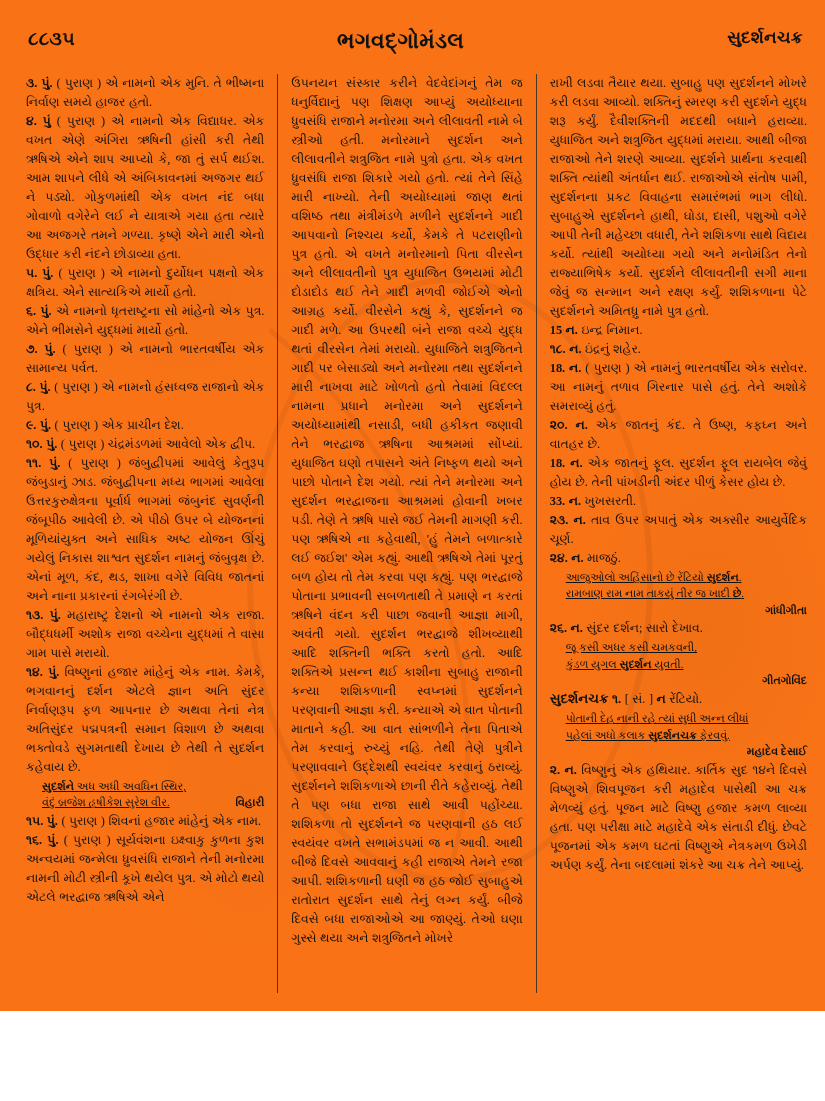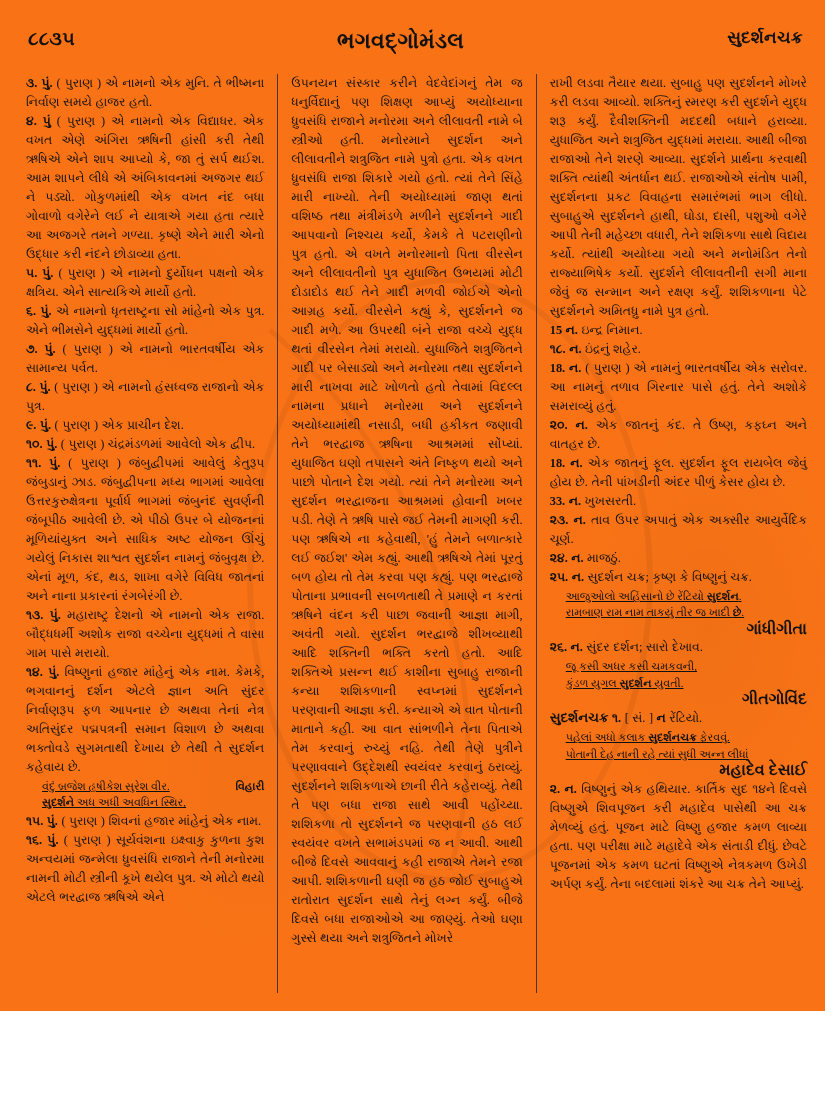--- a/index.html
+++ b/index.html
@@ -111,21 +111,21 @@
   .quote .lead { font-weight: bold; }
   .quote-line {
     display: block;
     white-space: nowrap;
     text-decoration: underline;
   }
   .attrib {
     display: block;
     text-align: right;
     font-weight: bold;
-    font-size: 16px;
+    font-size: 11px;
     line-height: 16.4px;
   }
   .attrib-inline {
     float: right;
     font-weight: bold;
   }
   .clear { clear: both; }
 </style>
 </head>
 <body>
@@ -152,60 +152,59 @@
         <p class="blk"><span class="num">૫.</span> <span class="abbr">પું.</span> <span>( પુરાણ ) એ નામનો દુર્યોધન પક્ષનો એક ક્ષત્રિય. એને સાત્યકિએ માર્યો હતો.</span></p>
         <p class="blk"><span class="num">૬.</span> <span class="abbr">પું.</span> <span>એ નામનો ધૃતરાષ્ટ્રના સો માંહેનો એક પુત્ર. એને ભીમસેને યુદ્ધમાં માર્યો હતો.</span></p>
         <p class="blk"><span class="num">૭.</span> <span class="abbr">પું.</span> <span>( પુરાણ ) એ નામનો ભારતવર્ષીય એક સામાન્ય પર્વત.</span></p>
         <p class="blk"><span class="num">૮.</span> <span class="abbr">પું.</span> <span>( પુરાણ ) એ નામનો હંસધ્વજ રાજાનો એક પુત્ર.</span></p>
         <p class="blk"><span class="num">૯.</span> <span class="abbr">પું.</span> <span>( પુરાણ ) એક પ્રાચીન દેશ.</span></p>
         <p class="blk"><span class="num">૧૦.</span> <span class="abbr">પું.</span> <span>( પુરાણ ) ચંદ્રમંડળમાં આવેલો એક દ્વીપ.</span></p>
         <p class="blk"><span class="num">૧૧.</span> <span class="abbr">પું.</span> <span>( પુરાણ ) જંબુદ્વીપમાં આવેલું કેતુરૂપ જંબુડાનું ઝાડ. જંબુદ્વીપના મધ્ય ભાગમાં આવેલા ઉત્તરકુરુક્ષેત્રના પૂર્વાર્ધ ભાગમાં જંબુનંદ સુવર્ણની જંબૂપીઠ આવેલી છે. એ પીઠો ઉપર બે યોજનનાં મૂળિયાંયુક્ત અને સાધિક અષ્ટ યોજન ઊંચું ગયેલું નિકાસ શાશ્વત સુદર્શન નામનું જંબુવૃક્ષ છે. એનાં મૂળ, કંદ, થડ, શાખા વગેરે વિવિધ જાતનાં અને નાના પ્રકારનાં રંગબેરંગી છે.</span></p>
         <p class="blk"><span class="num">૧૩.</span> <span class="abbr">પું.</span> <span>મહારાષ્ટ્ર દેશનો એ નામનો એક રાજા. બૌદ્ધધર્મી અશોક રાજા વચ્ચેના યુદ્ધમાં તે વાસા ગામ પાસે મરાયો.</span></p>
         <p class="blk"><span class="num">૧૪.</span> <span class="abbr">પું.</span> <span>વિષ્ણુનાં હજાર માંહેનું એક નામ. કેમકે, ભગવાનનું દર્શન એટલે જ્ઞાન અતિ સુંદર નિર્વાણરૂપ ફળ આપનાર છે અથવા તેનાં નેત્ર અતિસુંદર પદ્મપત્રની સમાન વિશાળ છે અથવા ભક્તોવડે સુગમતાથી દેખાય છે તેથી તે સુદર્શન કહેવાય છે.</span></p>
         <div class="quote">
+          <span class="quote-line"><span class="lead">સુદર્શને</span> અધ અધી અવધિન સ્થિર,</span>
           <span class="quote-line">વંદું બ્રજેશ હૃષીકેશ સુરેશ વીર.<span class="attrib-inline">&nbsp;&nbsp;&nbsp;વિહારી</span></span>
-          <span class="quote-line"><span class="lead">સુદર્શને</span> અધ અધી અવધિન સ્થિર,</span>
           <div class="clear"></div>
         </div>
         <p class="blk"><span class="num">૧૫.</span> <span class="abbr">પું.</span> <span>( પુરાણ ) શિવનાં હજાર માંહેનું એક નામ.</span></p>
         <p class="blk"><span class="num">૧૬.</span> <span class="abbr">પું.</span> <span>( પુરાણ ) સૂર્યવંશના ઇક્ષ્વાકુ કુળના કુશ અન્વયમાં જન્મેલા ધ્રુવસંધિ રાજાને તેની મનોરમા નામની મોટી સ્ત્રીની કૂખે થયેલ પુત્ર. એ મોટો થયો એટલે ભરદ્વાજ ઋષિએ એને</span></p>
       </div>
     <div class="rule"></div>
     <div class="col col-2">
         <p class="blk"><span>ઉપનયન સંસ્કાર કરીને વેદવેદાંગનું તેમ જ ધનુર્વિદ્યાનું પણ શિક્ષણ આપ્યું અયોધ્યાના ધ્રુવસંધિ રાજાને મનોરમા અને લીલાવતી નામે બે સ્ત્રીઓ હતી. મનોરમાને સુદર્શન અને લીલાવતીને શત્રુજિત નામે પુત્રો હતા. એક વખત ધ્રુવસંધિ રાજા શિકારે ગયો હતો. ત્યાં તેને સિંહે મારી નાખ્યો. તેની અયોધ્યામાં જાણ થતાં વશિષ્ઠ તથા મંત્રીમંડળે મળીને સુદર્શનને ગાદી આપવાનો નિશ્ચય કર્યો, કેમકે તે પટરાણીનો પુત્ર હતો. એ વખતે મનોરમાનો પિતા વીરસેન અને લીલાવતીનો પુત્ર યુધાજિત ઉભયમાં મોટી દોડાદોડ થઈ તેને ગાદી મળવી જોઈએ એનો આગ્રહ કર્યો. વીરસેને કહ્યું કે, સુદર્શનને જ ગાદી મળે. આ ઉપરથી બંને રાજા વચ્ચે યુદ્ધ થતાં વીરસેન તેમાં મરાયો. યુધાજિતે શત્રુજિતને ગાદી પર બેસાડ્યો અને મનોરમા તથા સુદર્શનને મારી નાખવા માટે ખોળતો હતો તેવામાં વિદલ્લ નામના પ્રધાને મનોરમા અને સુદર્શનને અયોધ્યામાંથી નસાડી, બધી હકીકત જણાવી તેને ભરદ્વાજ ઋષિના આશ્રમમાં સોંપ્યાં. યુધાજિત ઘણો તપાસને અંતે નિષ્ફળ થયો અને પાછો પોતાને દેશ ગયો. ત્યાં તેને મનોરમા અને સુદર્શન ભરદ્વાજના આશ્રમમાં હોવાની ખબર પડી. તેણે તે ઋષિ પાસે જઈ તેમની માગણી કરી. પણ ઋષિએ ના કહેવાથી, 'હું તેમને બળાત્કારે લઈ જઈશ' એમ કહ્યું. આથી ઋષિએ તેમાં પૂરતું બળ હોય તો તેમ કરવા પણ કહ્યું. પણ ભરદ્વાજે પોતાના પ્રભાવની સબળતાથી તે પ્રમાણે ન કરતાં ઋષિને વંદન કરી પાછા જવાની આજ્ઞા માગી, અવંતી ગયો. સુદર્શન ભરદ્વાજે શીખવ્યાથી આદિ શક્તિની ભક્તિ કરતો હતો. આદિ શક્તિએ પ્રસન્ન થઈ કાશીના સુબાહુ રાજાની કન્યા શશિકળાની સ્વપ્નમાં સુદર્શનને પરણવાની આજ્ઞા કરી. કન્યાએ એ વાત પોતાની માતાને કહી. આ વાત સાંભળીને તેના પિતાએ તેમ કરવાનું રુચ્યું નહિ. તેથી તેણે પુત્રીને પરણાવવાને ઉદ્દેશથી સ્વયંવર કરવાનું ઠરાવ્યું. સુદર્શનને શશિકળાએ છાની રીતે કહેરાવ્યું. તેથી તે પણ બધા રાજા સાથે આવી પહોંચ્યા. શશિકળા તો સુદર્શનને જ પરણવાની હઠ લઈ સ્વયંવર વખતે સભામંડપમાં જ ન આવી. આથી બીજે દિવસે આવવાનું કહી રાજાએ તેમને રજા આપી. શશિકળાની ઘણી જ હઠ જોઈ સુબાહુએ રાતોરાત સુદર્શન સાથે તેનું લગ્ન કર્યું. બીજે દિવસે બધા રાજાઓએ આ જાણ્યું. તેઓ ઘણા ગુસ્સે થયા અને શત્રુજિતને મોખરે</span></p>
       </div>
     <div class="rule"></div>
     <div class="col col-3">
         <p class="blk"><span>રાખી લડવા તૈયાર થયા. સુબાહુ પણ સુદર્શનને મોખરે કરી લડવા આવ્યો. શક્તિનું સ્મરણ કરી સુદર્શને યુદ્ધ શરૂ કર્યું. દૈવીશક્તિની મદદથી બધાને હરાવ્યા. યુધાજિત અને શત્રુજિત યુદ્ધમાં મરાયા. આથી બીજા રાજાઓ તેને શરણે આવ્યા. સુદર્શને પ્રાર્થના કરવાથી શક્તિ ત્યાંથી અંતર્ધાન થઈ. રાજાઓએ સંતોષ પામી, સુદર્શનના પ્રકટ વિવાહના સમારંભમાં ભાગ લીધો. સુબાહુએ સુદર્શનને હાથી, ઘોડા, દાસી, પશુઓ વગેરે આપી તેની મહેચ્છા વધારી, તેને શશિકળા સાથે વિદાય કર્યો. ત્યાંથી અયોધ્યા ગયો અને મનોમંડિત તેનો રાજ્યાભિષેક કર્યો. સુદર્શને લીલાવતીની સગી માના જેવું જ સન્માન અને રક્ષણ કર્યું. શશિકળાના પેટે સુદર્શનને અમિતધ્રુ નામે પુત્ર હતો.</span></p>
         <p class="blk"><span class="num">15</span> <span class="abbr">ન.</span> <span>ઇન્દ્ર નિમાન.</span></p>
         <p class="blk"><span class="num">૧૮.</span> <span class="abbr">ન.</span> <span>ઇંદ્રનું શહેર.</span></p>
         <p class="blk"><span class="num">18.</span> <span class="abbr">ન.</span> <span>( પુરાણ ) એ નામનું ભારતવર્ષીય એક સરોવર. આ નામનું તળાવ ગિરનાર પાસે હતું. તેને અશોકે સમરાવ્યું હતું.</span></p>
         <p class="blk"><span class="num">૨૦.</span> <span class="abbr">ન.</span> <span>એક જાતનું કંદ. તે ઉષ્ણ, કફઘ્ન અને વાતહર છે.</span></p>
         <p class="blk"><span class="num">18.</span> <span class="abbr">ન.</span> <span>એક જાતનું ફૂલ. સુદર્શન ફૂલ રાયબેલ જેવું હોય છે. તેની પાંખડીની અંદર પીળું કેસર હોય છે.</span></p>
         <p class="blk"><span class="num">33.</span> <span class="abbr">ન.</span> <span>ખુખસરતી.</span></p>
         <p class="blk"><span class="num">૨૩.</span> <span class="abbr">ન.</span> <span>તાવ ઉપર અપાતું એક અક્સીર આયુર્વેદિક ચૂર્ણ.</span></p>
         <p class="blk"><span class="num">૨૪.</span> <span class="abbr">ન.</span> <span>માજઠું.</span></p>
-        <p class="blk"><span class="num">૨૫.</span> <span class="abbr">ન.</span> <span>સુદર્શન ચક્ર; કૃષ્ણ કે વિષ્ણુનું ચક્ર.</span></p>
         <div class="quote">
           <span class="quote-line">આજુઓલો અહિંસાનો છે રેંટિયો <span class="bold">સુદર્શન</span>.</span>
           <span class="quote-line">રામબાણ રામ નામ તાકયું તીર જ ખાદી <span class="bold">છે</span>.</span>
           <span class="attrib">ગાંધીગીતા</span>
           <div class="clear"></div>
         </div>
         <p class="blk"><span class="num">૨૬.</span> <span class="abbr">ન.</span> <span>સુંદર દર્શન; સારો દેખાવ.</span></p>
         <div class="quote">
           <span class="quote-line">જૂ કસી અધર કસી ચમકવની,</span>
           <span class="quote-line">કુંડળ યુગલ <span class="bold">સુદર્શન</span> યુવતી.</span>
           <span class="attrib">ગીતગોવિંદ</span>
           <div class="clear"></div>
         </div>
         <p class="blk"><span class="headword">સુદર્શનચક્ર</span> <span class="num">૧.</span> <span>[ સં. ]</span> <span class="abbr">ન</span> <span>રેંટિયો.</span></p>
         <div class="quote">
+          <span class="quote-line">પોતાની દેહ નાની રહે ત્યાં સુધી અન્ન લીધાં</span>
           <span class="quote-line">પહેલાં અધો કલાક <span class="bold">સુદર્શનચક્ર</span> ફેરવવું.</span>
-          <span class="quote-line">પોતાની દેહ નાની રહે ત્યાં સુધી અન્ન લીધાં</span>
           <span class="attrib">મહાદેવ દેસાઈ</span>
           <div class="clear"></div>
         </div>
         <p class="blk"><span class="num">૨.</span> <span class="abbr">ન.</span> <span>વિષ્ણુનું એક હથિયાર. કાર્તિક સુદ ૧૪ને દિવસે વિષ્ણુએ શિવપૂજન કરી મહાદેવ પાસેથી આ ચક્ર મેળવ્યું હતું. પૂજન માટે વિષ્ણુ હજાર કમળ લાવ્યા હતા. પણ પરીક્ષા માટે મહાદેવે એક સંતાડી દીધું. છેવટે પૂજનમાં એક કમળ ઘટતાં વિષ્ણુએ નેત્રકમળ ઉખેડી અર્પણ કર્યું. તેના બદલામાં શંકરે આ ચક્ર તેને આપ્યું.</span></p>
       </div>
   </div>
 
 </div>
 
 </body></html>

